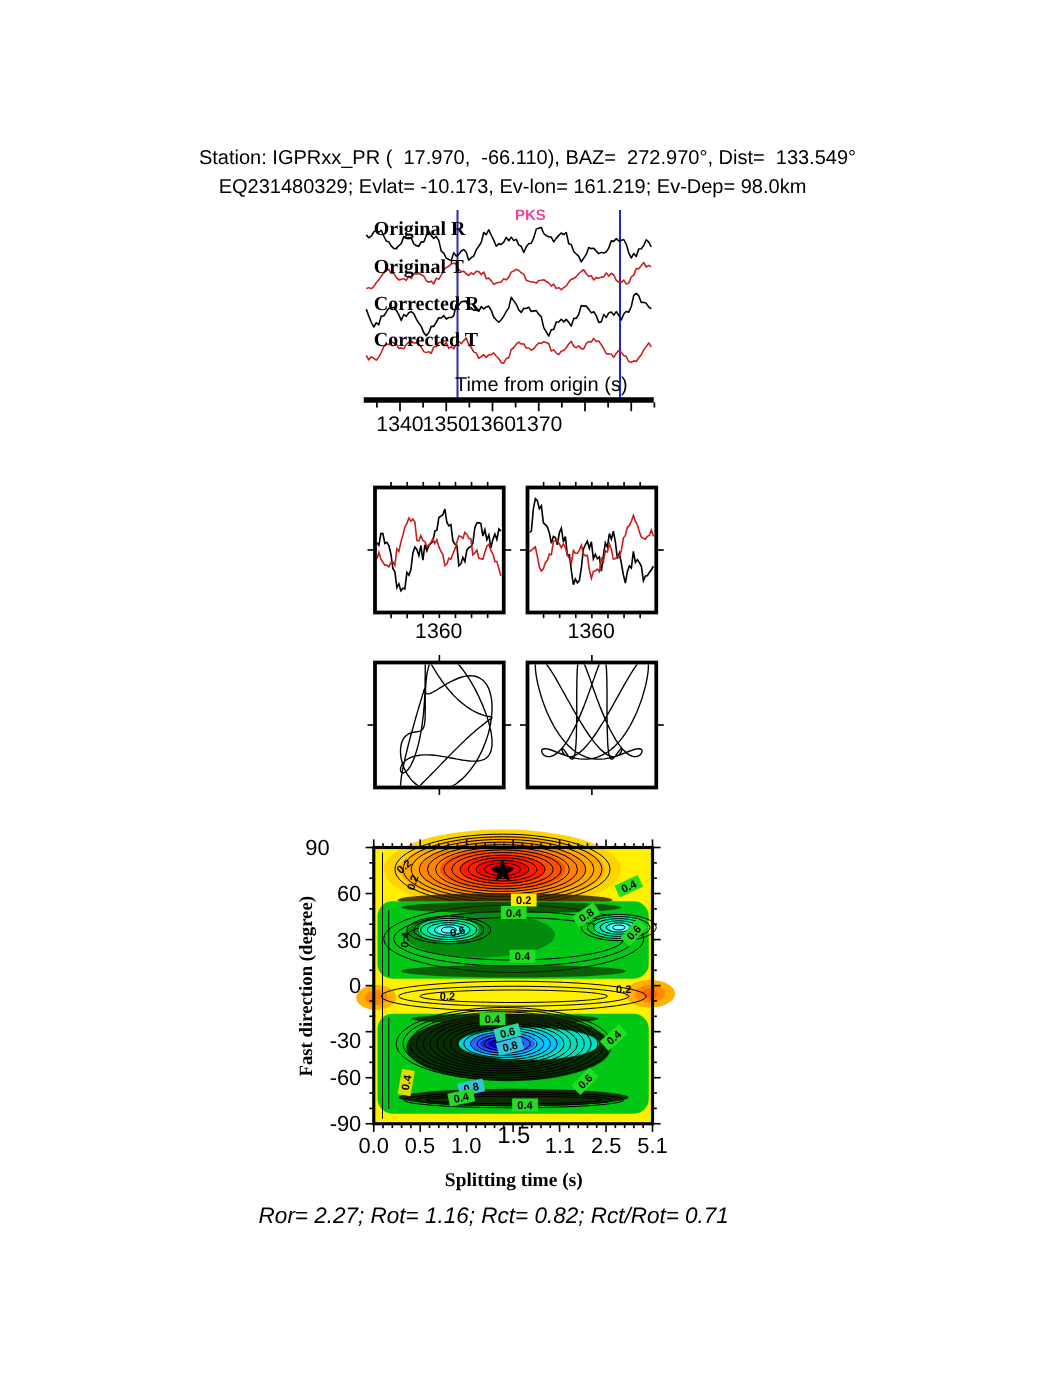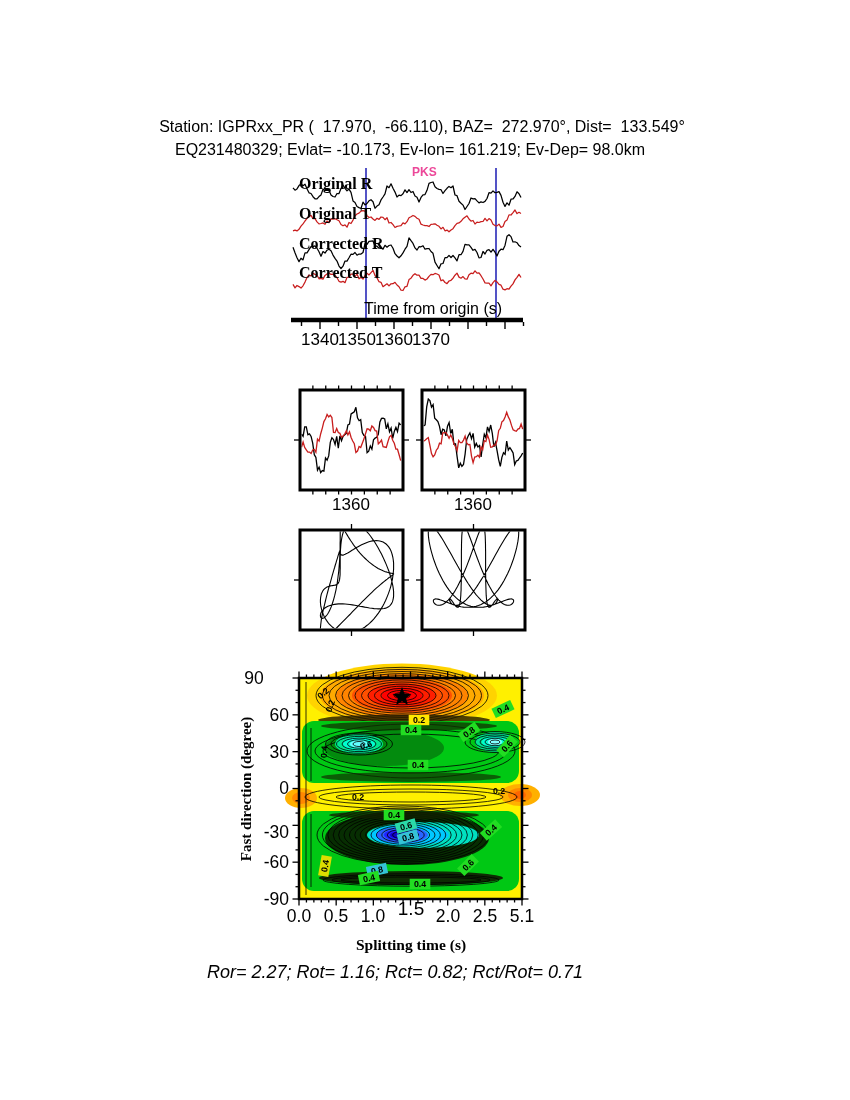--- a/index.html
+++ b/index.html
@@ -404,21 +404,21 @@
       <line x1="-3.5" y1="208.72222222222223" x2="0" y2="208.72222222222223" stroke="#000" stroke-width="1.3"></line>
       <line x1="223" y1="208.72222222222223" x2="226.5" y2="208.72222222222223" stroke="#000" stroke-width="1.3"></line>
       <line x1="-6.5" y1="221" x2="0" y2="221" stroke="#000" stroke-width="1.3"></line>
       <line x1="223" y1="221" x2="229.5" y2="221" stroke="#000" stroke-width="1.3"></line>
     </svg>
 
   <div class="abs sans ctr" style="left:299px;top:906px;font-size:17.5px;">0.0</div>
   <div class="abs sans ctr" style="left:336px;top:906px;font-size:17.5px;">0.5</div>
   <div class="abs sans ctr" style="left:373px;top:906px;font-size:17.5px;">1.0</div>
   <div class="abs sans ctr" style="left:411px;top:872px;font-size:19px;margin-top:26px;">1.5</div>
-  <div class="abs sans ctr" style="left:448px;top:906px;font-size:17.5px;">2.0</div>
+  <div class="abs sans ctr" style="left:448px;top:906px;font-size:17.5px;">1.1</div>
   <div class="abs sans ctr" style="left:485px;top:906px;font-size:17.5px;">2.5</div>
   <div class="abs sans ctr" style="left:522px;top:906px;font-size:17.5px;">5.1</div>
 
   <div class="abs serifb pre ctr" style="left:411px;top:936px;font-size:15.5px;">Splitting time (s)</div>
 
   <div class="abs sans pre ctr" style="left:395px;top:962px;font-size:18px;font-style:italic;">Ror= 2.27; Rot= 1.16; Rct= 0.82; Rct/Rot= 0.71</div>
 
 </div>
 
 </body></html>

